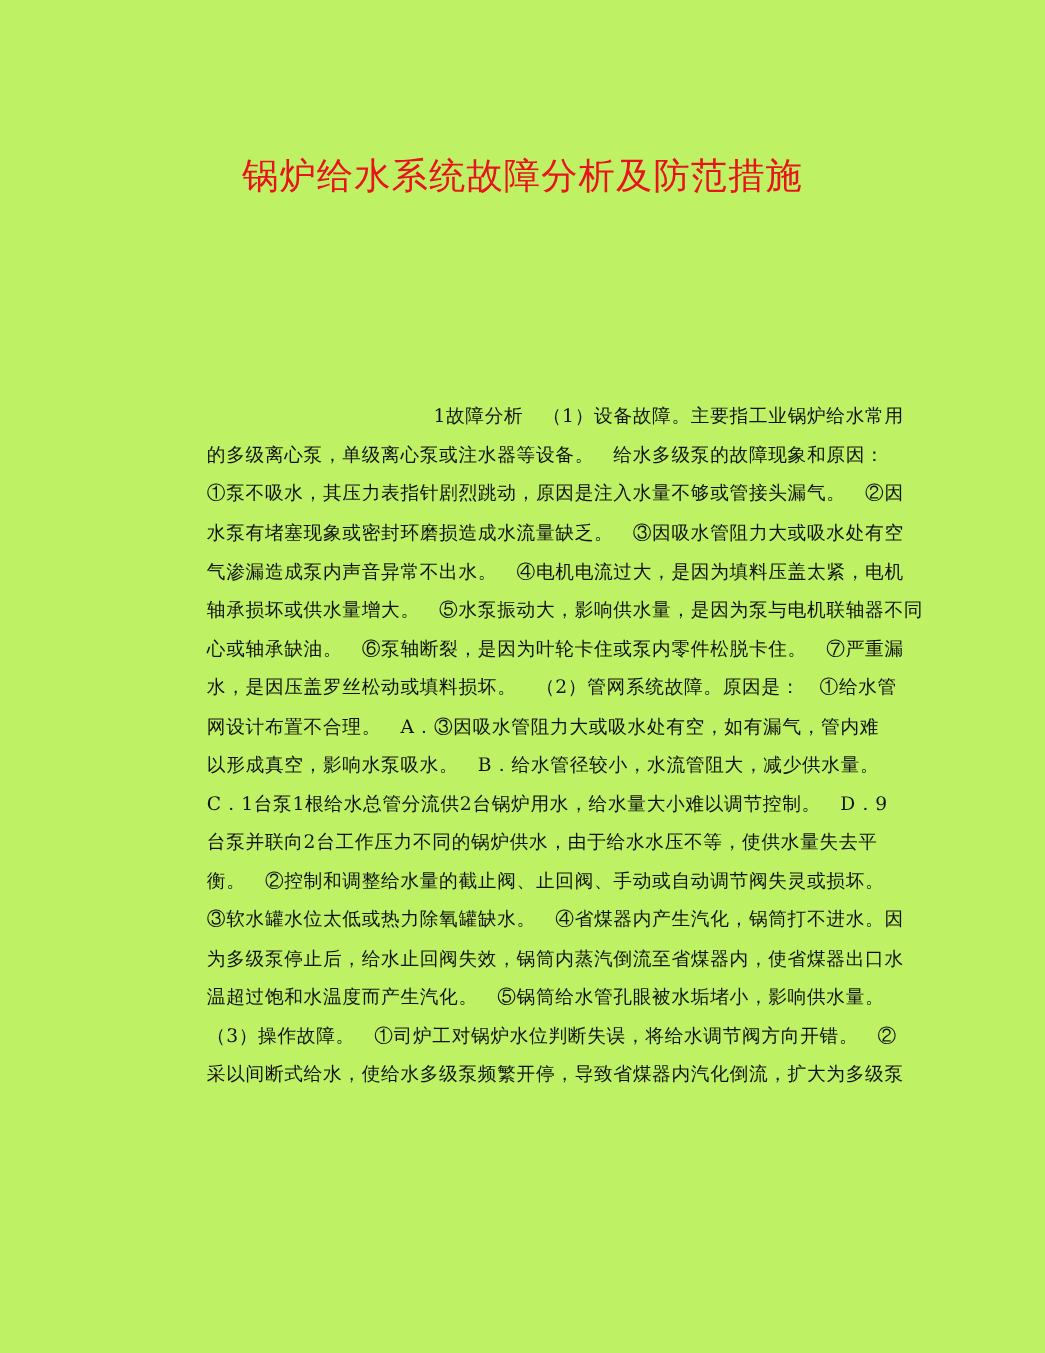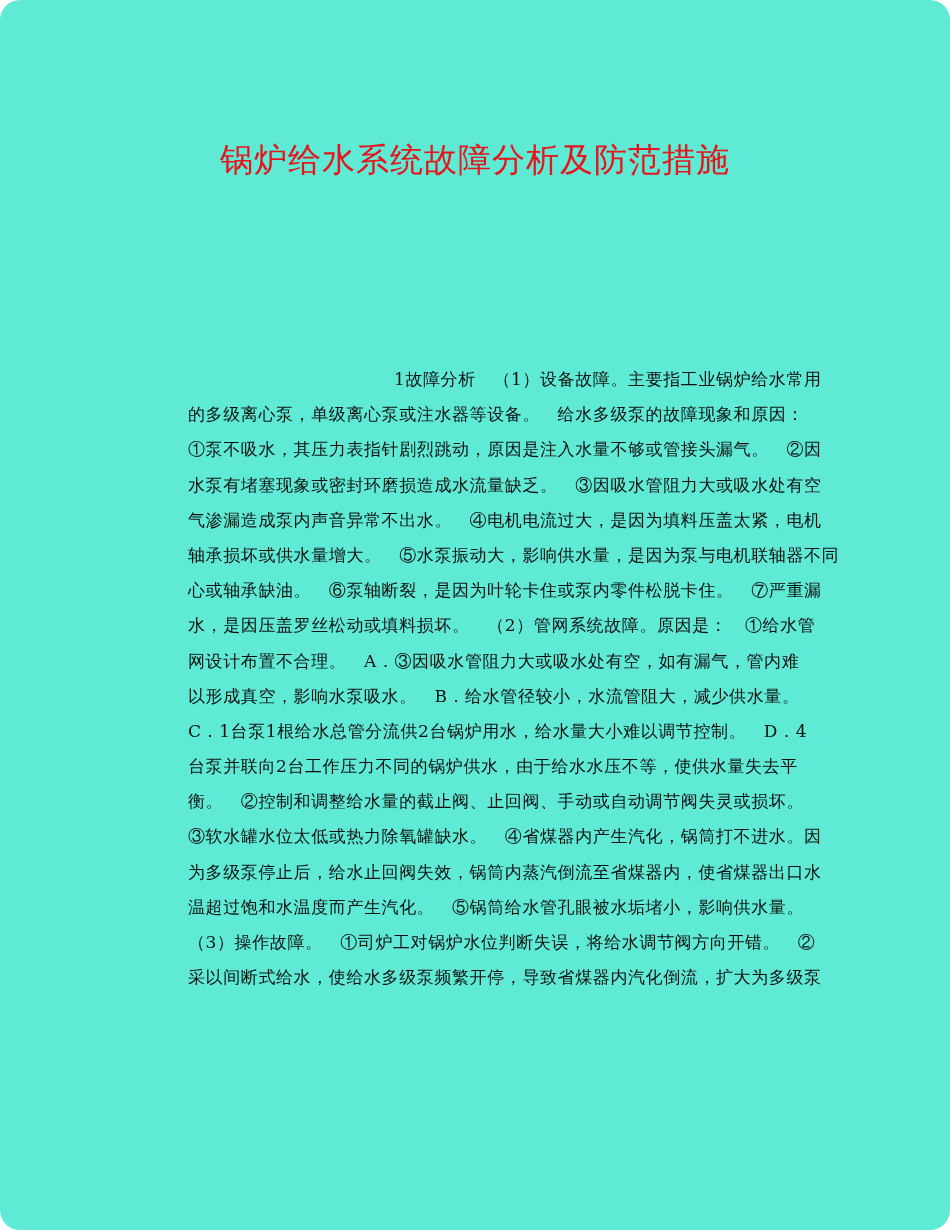--- a/index.html
+++ b/index.html
@@ -12,22 +12,21 @@
       height: 1230px;
       position: relative;
       overflow: hidden;
     }
     .page {
       position: absolute;
       left: 0;
       top: 0;
       width: 950px;
       height: 1230px;
-      background: #5eead4;
-      border-radius: 20px;
+      background: #bef264;
     }
     .doc-title {
       position: absolute;
       left: 0;
       top: 138px;
       width: 950px;
       text-align: center;
       font-family: "DejaVu Serif", "Liberation Serif", serif;
       font-size: 33px;
       line-height: 44px;
@@ -67,21 +66,21 @@
     <div class="line first">1故障分析　（1）设备故障。主要指工业锅炉给水常用</div>
     <div class="line">的多级离心泵，单级离心泵或注水器等设备。　给水多级泵的故障现象和原因：</div>
     <div class="line">①泵不吸水，其压力表指针剧烈跳动，原因是注入水量不够或管接头漏气。　②因</div>
     <div class="line">水泵有堵塞现象或密封环磨损造成水流量缺乏。　③因吸水管阻力大或吸水处有空</div>
     <div class="line">气渗漏造成泵内声音异常不出水。　④电机电流过大，是因为填料压盖太紧，电机</div>
     <div class="line">轴承损坏或供水量增大。　⑤水泵振动大，影响供水量，是因为泵与电机联轴器不同</div>
     <div class="line">心或轴承缺油。　⑥泵轴断裂，是因为叶轮卡住或泵内零件松脱卡住。　⑦严重漏</div>
     <div class="line">水，是因压盖罗丝松动或填料损坏。　（2）管网系统故障。原因是：　①给水管</div>
     <div class="line">网设计布置不合理。　A．③因吸水管阻力大或吸水处有空，如有漏气，管内难</div>
     <div class="line">以形成真空，影响水泵吸水。　B．给水管径较小，水流管阻大，减少供水量。</div>
-    <div class="line">C．1台泵1根给水总管分流供2台锅炉用水，给水量大小难以调节控制。　D．4</div>
+    <div class="line">C．1台泵1根给水总管分流供2台锅炉用水，给水量大小难以调节控制。　D．9</div>
     <div class="line">台泵并联向2台工作压力不同的锅炉供水，由于给水水压不等，使供水量失去平</div>
     <div class="line">衡。　②控制和调整给水量的截止阀、止回阀、手动或自动调节阀失灵或损坏。</div>
     <div class="line">③软水罐水位太低或热力除氧罐缺水。　④省煤器内产生汽化，锅筒打不进水。因</div>
     <div class="line">为多级泵停止后，给水止回阀失效，锅筒内蒸汽倒流至省煤器内，使省煤器出口水</div>
     <div class="line">温超过饱和水温度而产生汽化。　⑤锅筒给水管孔眼被水垢堵小，影响供水量。</div>
     <div class="line">（3）操作故障。　①司炉工对锅炉水位判断失误，将给水调节阀方向开错。　②</div>
     <div class="line">采以间断式给水，使给水多级泵频繁开停，导致省煤器内汽化倒流，扩大为多级泵</div>
   </div>
 </div>
 

